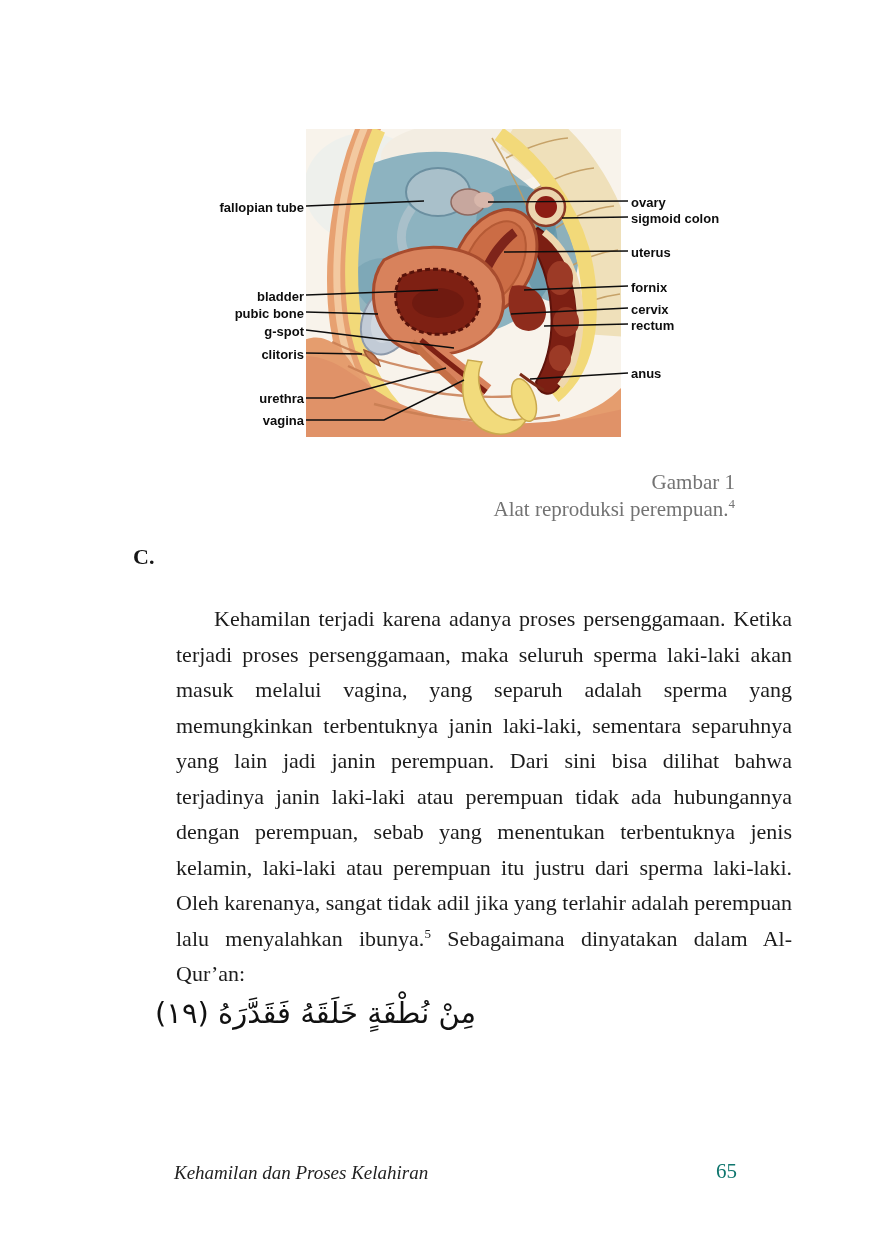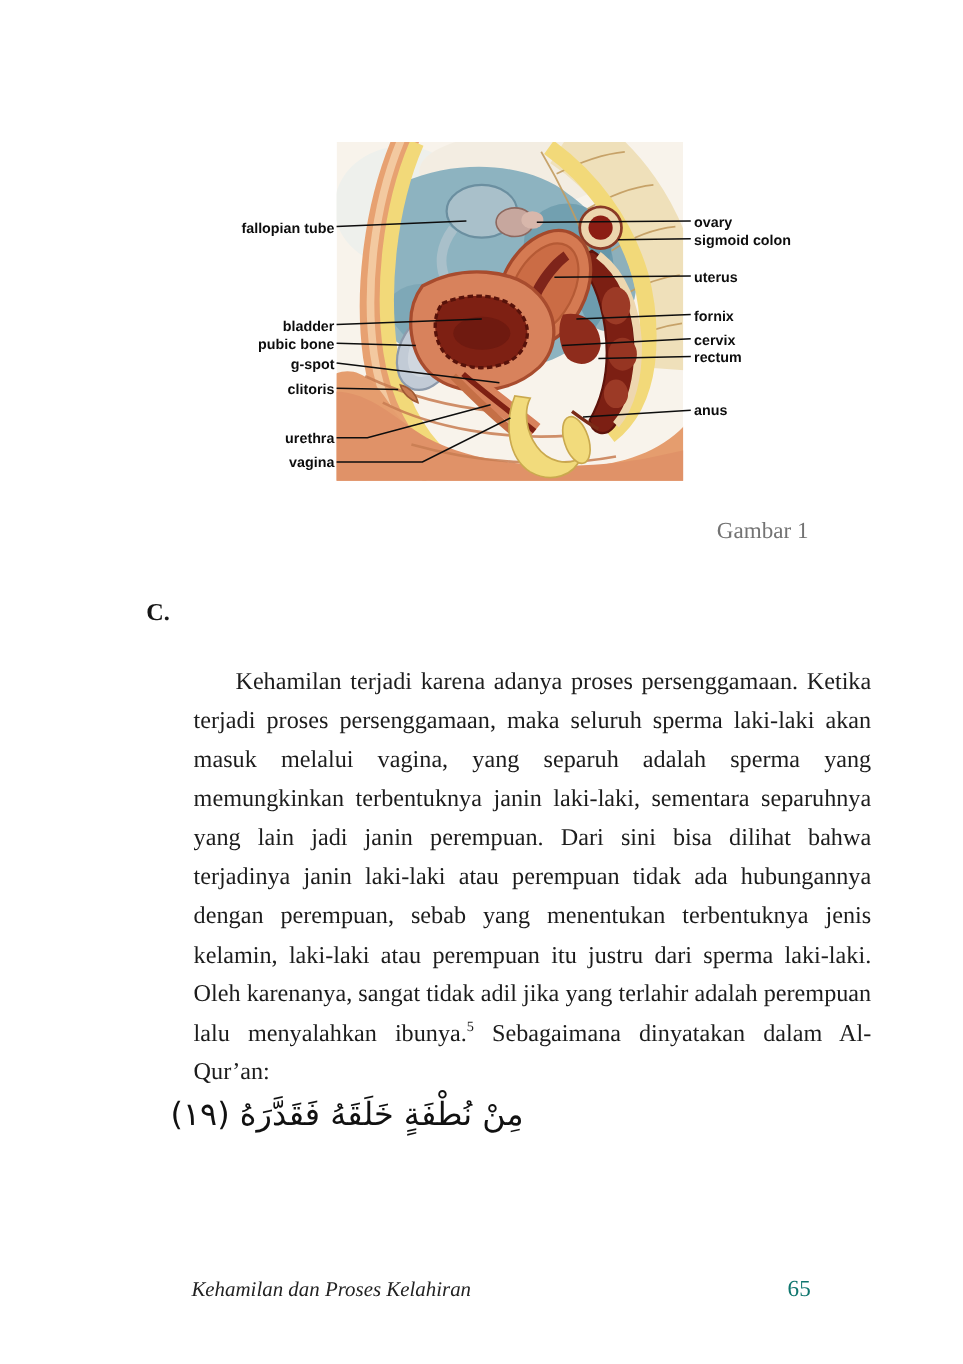--- a/index.html
+++ b/index.html
@@ -226,20 +226,21 @@
         <text class="fig-label" x="415" y="159" dominant-baseline="central">fornix</text>
         <text class="fig-label" x="415" y="181" dominant-baseline="central">cervix</text>
         <text class="fig-label" x="415" y="197" dominant-baseline="central">rectum</text>
         <text class="fig-label" x="415" y="245" dominant-baseline="central">anus</text>
       </g>
     </svg>
   </div>
 
   <div class="caption">
     <div>Gambar 1</div>
+    <div><span>Alat reproduksi perempuan.</span><sup>4</sup></div>
   </div>
 
   <div class="heading">
     <span>C.</span>
   </div>
 
   <p class="para"><span>Kehamilan terjadi karena adanya proses persenggamaan. Ketika terjadi proses persenggamaan, maka seluruh sperma laki-laki akan masuk melalui vagina, yang separuh adalah sperma yang memungkinkan terbentuknya janin laki-laki, sementara separuhnya yang lain jadi janin perempuan. Dari sini bisa dilihat bahwa terjadinya janin laki-laki atau perempuan tidak ada hubungannya dengan perempuan, sebab yang menentukan terbentuknya jenis kelamin, laki-laki atau perempuan itu justru dari sperma laki-laki. Oleh karenanya, sangat tidak adil jika yang terlahir adalah perempuan lalu menyalahkan ibunya.</span><sup>5</sup><span> Sebagaimana dinyatakan dalam Al-Qur’an:</span></p>
 
   <div class="arabic" dir="rtl">مِنْ نُطْفَةٍ خَلَقَهُ فَقَدَّرَهُ (١٩)</div>
 

